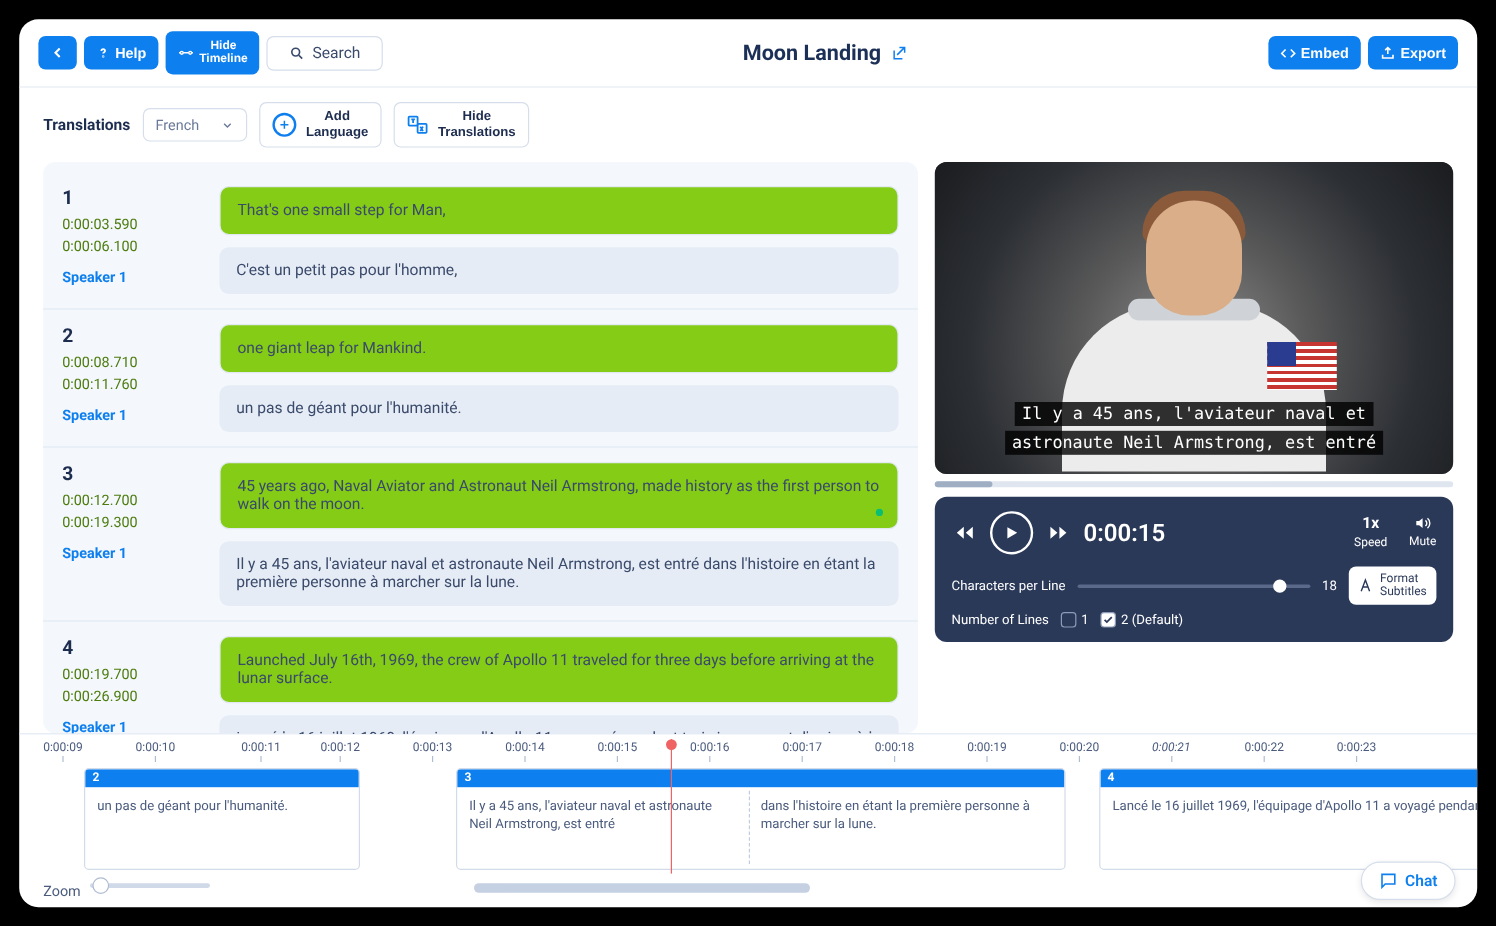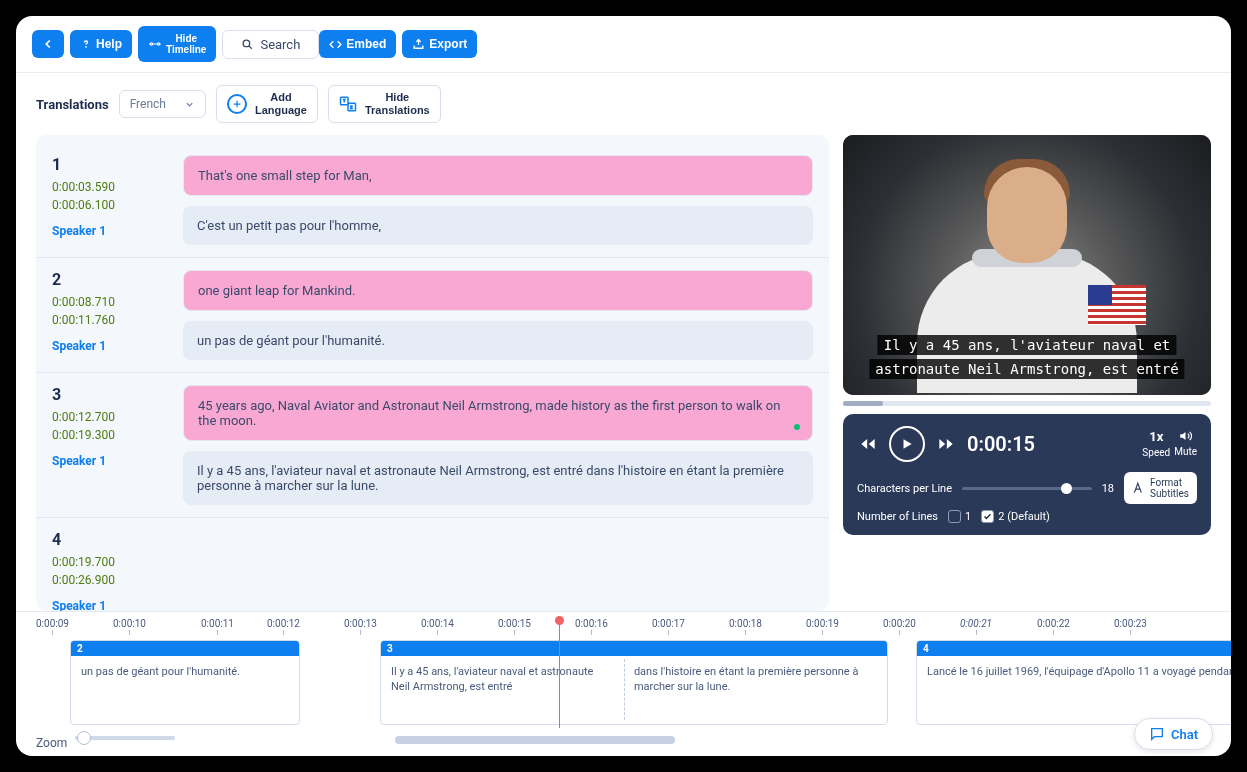--- a/index.html
+++ b/index.html
@@ -27,26 +27,26 @@
     .main { display:flex; flex:1; overflow:hidden; padding:0 0 0 20px; gap:14px; }
     .left-col { flex:1; display:flex; flex-direction:column; overflow:hidden; background:#f4f7fb; border-radius:10px; }
     .segments { overflow-y:auto; padding:8px 0; position:relative; }
     .segments::-webkit-scrollbar{width:8px;} .segments::-webkit-scrollbar-thumb{background:#c5d0e3;border-radius:4px;}
     .segment-row { display:flex; gap:16px; padding:12px 16px; border-bottom:1px solid #e2e9f3; }
     .seg-meta { width:115px; font-size:13px; }
     .seg-num { font-weight:700; color:#1d2d50; font-size:16px; margin-bottom:4px; }
     .seg-time { color:#4d7c0f; font-size:12px; line-height:1.5; }
     .seg-speaker { color:#0e7fee; font-weight:700; font-size:12px; margin-top:10px; }
     .seg-body { flex:1; display:flex; flex-direction:column; gap:10px; }
-    .seg-text { border:1px solid #e2e9f3; border-radius:8px; padding:12px 14px; font-size:13px; color:#3a4a6b; background:#f9a8d4; position:relative; }
+    .seg-text { border:1px solid #e2e9f3; border-radius:8px; padding:12px 14px; font-size:13px; color:#3a4a6b; background:#84cc16; position:relative; }
     .seg-trans { background:#e6ecf5; border:none; border-radius:8px; padding:12px 14px; font-size:13px; color:#3a4a6b; }
     .green-dot { position:absolute; right:12px; bottom:10px; width:6px; height:6px; background:#0abf71; border-radius:50%; }
 
     
-    .right-col { width:388px; display:flex; flex-direction:column; padding:0 20px 0 0; }
+    .right-col { width:452px; display:flex; flex-direction:column; padding:0 20px 0 0; }
     .video-box { width:100%; height:260px; background:linear-gradient(180deg,#30363e 0%,#555 100%); border-radius:10px; position:relative; overflow:hidden; display:flex; align-items:flex-end; justify-content:center; }
     .moon-bg { position:absolute; inset:0; background:radial-gradient(circle at 50% 60%, #8e8e8e 0%, #5a5a5a 35%, #2c2f34 70%, #1a1c1f 100%); }
     .astronaut { position:absolute; left:50%; top:10px; transform:translateX(-50%); width:230px; height:230px;}
     .head{position:absolute;left:50%;top:22px;transform:translateX(-50%);width:80px;height:96px;background:#d9ae88;border-radius:40px 40px 36px 36px;}
     .hair{position:absolute;left:50%;top:14px;transform:translateX(-50%);width:86px;height:44px;background:#8a5a3a;border-radius:40px 40px 10px 10px;}
     .suit{position:absolute;left:50%;top:108px;transform:translateX(-50%);width:220px;height:140px;background:#ececec;border-radius:90px 90px 0 0;}
     .neckring{position:absolute;left:50%;top:104px;transform:translateX(-50%);width:110px;height:18px;background:#cfd3d8;border-radius:10px;}
     .flag{position:absolute;right:-4px;top:140px;width:58px;height:40px;background:repeating-linear-gradient(180deg,#c6352f 0,#c6352f 3px,#fff 3px,#fff 6px);}
     .flag::before{content:"";position:absolute;left:0;top:0;width:24px;height:20px;background:#2a3c8f;}
     .caption { position:absolute; bottom:14px; left:50%; transform:translateX(-50%); color:#fff; font-family: monospace; font-size:14px; text-align:center; width:90%; }
@@ -121,20 +121,26 @@
 Timeline</span>
       </button>
       <div class="search-box">
         <svg width="13" height="13" viewBox="0 0 24 24" fill="none" stroke="#3a4a6b" stroke-width="2.5">
             <circle cx="10" cy="10" r="6"></circle>
             <path d="M15 15l5 5"></path>
           </svg>
         <span>Search</span>
       </div>
     </div>
+    <div class="topbar-center">
+      <span>Moon Landing</span>
+      <svg width="15" height="15" viewBox="0 0 24 24" fill="none" stroke="#0e7fee" stroke-width="2">
+          <path d="M12 4h7v7M19 4L9 14M5 8v11h11"></path>
+        </svg>
+    </div>
     <div class="topbar-right">
       <button class="btn btn-blue">
         <svg width="13" height="13" viewBox="0 0 24 24" fill="none" stroke="#fff" stroke-width="2.5">
             <path d="M8 6l-6 6 6 6M16 6l6 6-6 6"></path>
           </svg>
         <span>Embed</span>
       </button>
       <button class="btn btn-blue">
         <svg width="13" height="13" viewBox="0 0 24 24" fill="none" stroke="#fff" stroke-width="2.5">
             <path d="M12 3v10M8 7l4-4 4 4M4 14v5h16v-5"></path>
@@ -211,20 +217,24 @@
       <div class="seg-trans">Il y a 45 ans, l'aviateur naval et astronaute Neil Armstrong, est entré dans l'histoire en étant la première personne à marcher sur la lune.</div>
     </div>
           </div>
           <div class="segment-row">
     <div class="seg-meta">
       <div class="seg-num">4</div>
       <div class="seg-time">0:00:19.700</div>
       <div class="seg-time">0:00:26.900</div>
       <div class="seg-speaker">Speaker 1</div>
     </div>
+    <div class="seg-body">
+      <div class="seg-text">Launched July 16th, 1969, the crew of Apollo 11 traveled for three days before arriving at the lunar surface.</div>
+      <div class="seg-trans">Lancé le 16 juillet 1969, l'équipage d'Apollo 11 a voyagé pendant trois jours avant d'arriver à la surface</div>
+    </div>
           </div>
         </div>
     </div>
 
     <div class="right-col">
       <div class="video-box">
         <div class="moon-bg"></div>
         <div class="astronaut">
           <div class="suit"></div>
             <div class="neckring"></div>
@@ -254,21 +264,21 @@
                   <path d="M6 4l14 8-14 8z"></path>
                 </svg>
               </div>
             <div class="vc-btn">
                 <svg width="20" height="20" viewBox="0 0 24 24" fill="#fff">
                   <path d="M4 6l7 6-7 6zM13 6l7 6-7 6z"></path>
                 </svg>
               </div>
             <div class="vc-time">0:00:15</div>
           </div>
-          <div style="display:flex;gap:4px;margin-left:42px;">
+          <div style="display:flex;gap:18px;margin-left:42px;">
             <div class="vc-small"><b>1x</b><span>Speed</span></div>
             <div class="vc-small">
               <svg width="17" height="14" viewBox="0 0 24 24" fill="#fff" style="margin:0 auto 2px;">
                   <path d="M3 9v6h4l5 4V5L7 9z"></path>
                   <path d="M16 8a5 5 0 010 8M19 5a9 9 0 010 14" stroke="#fff" fill="none" stroke-width="2"></path>
                 </svg>
               <span>Mute</span>
             </div>
           </div>
         </div>

